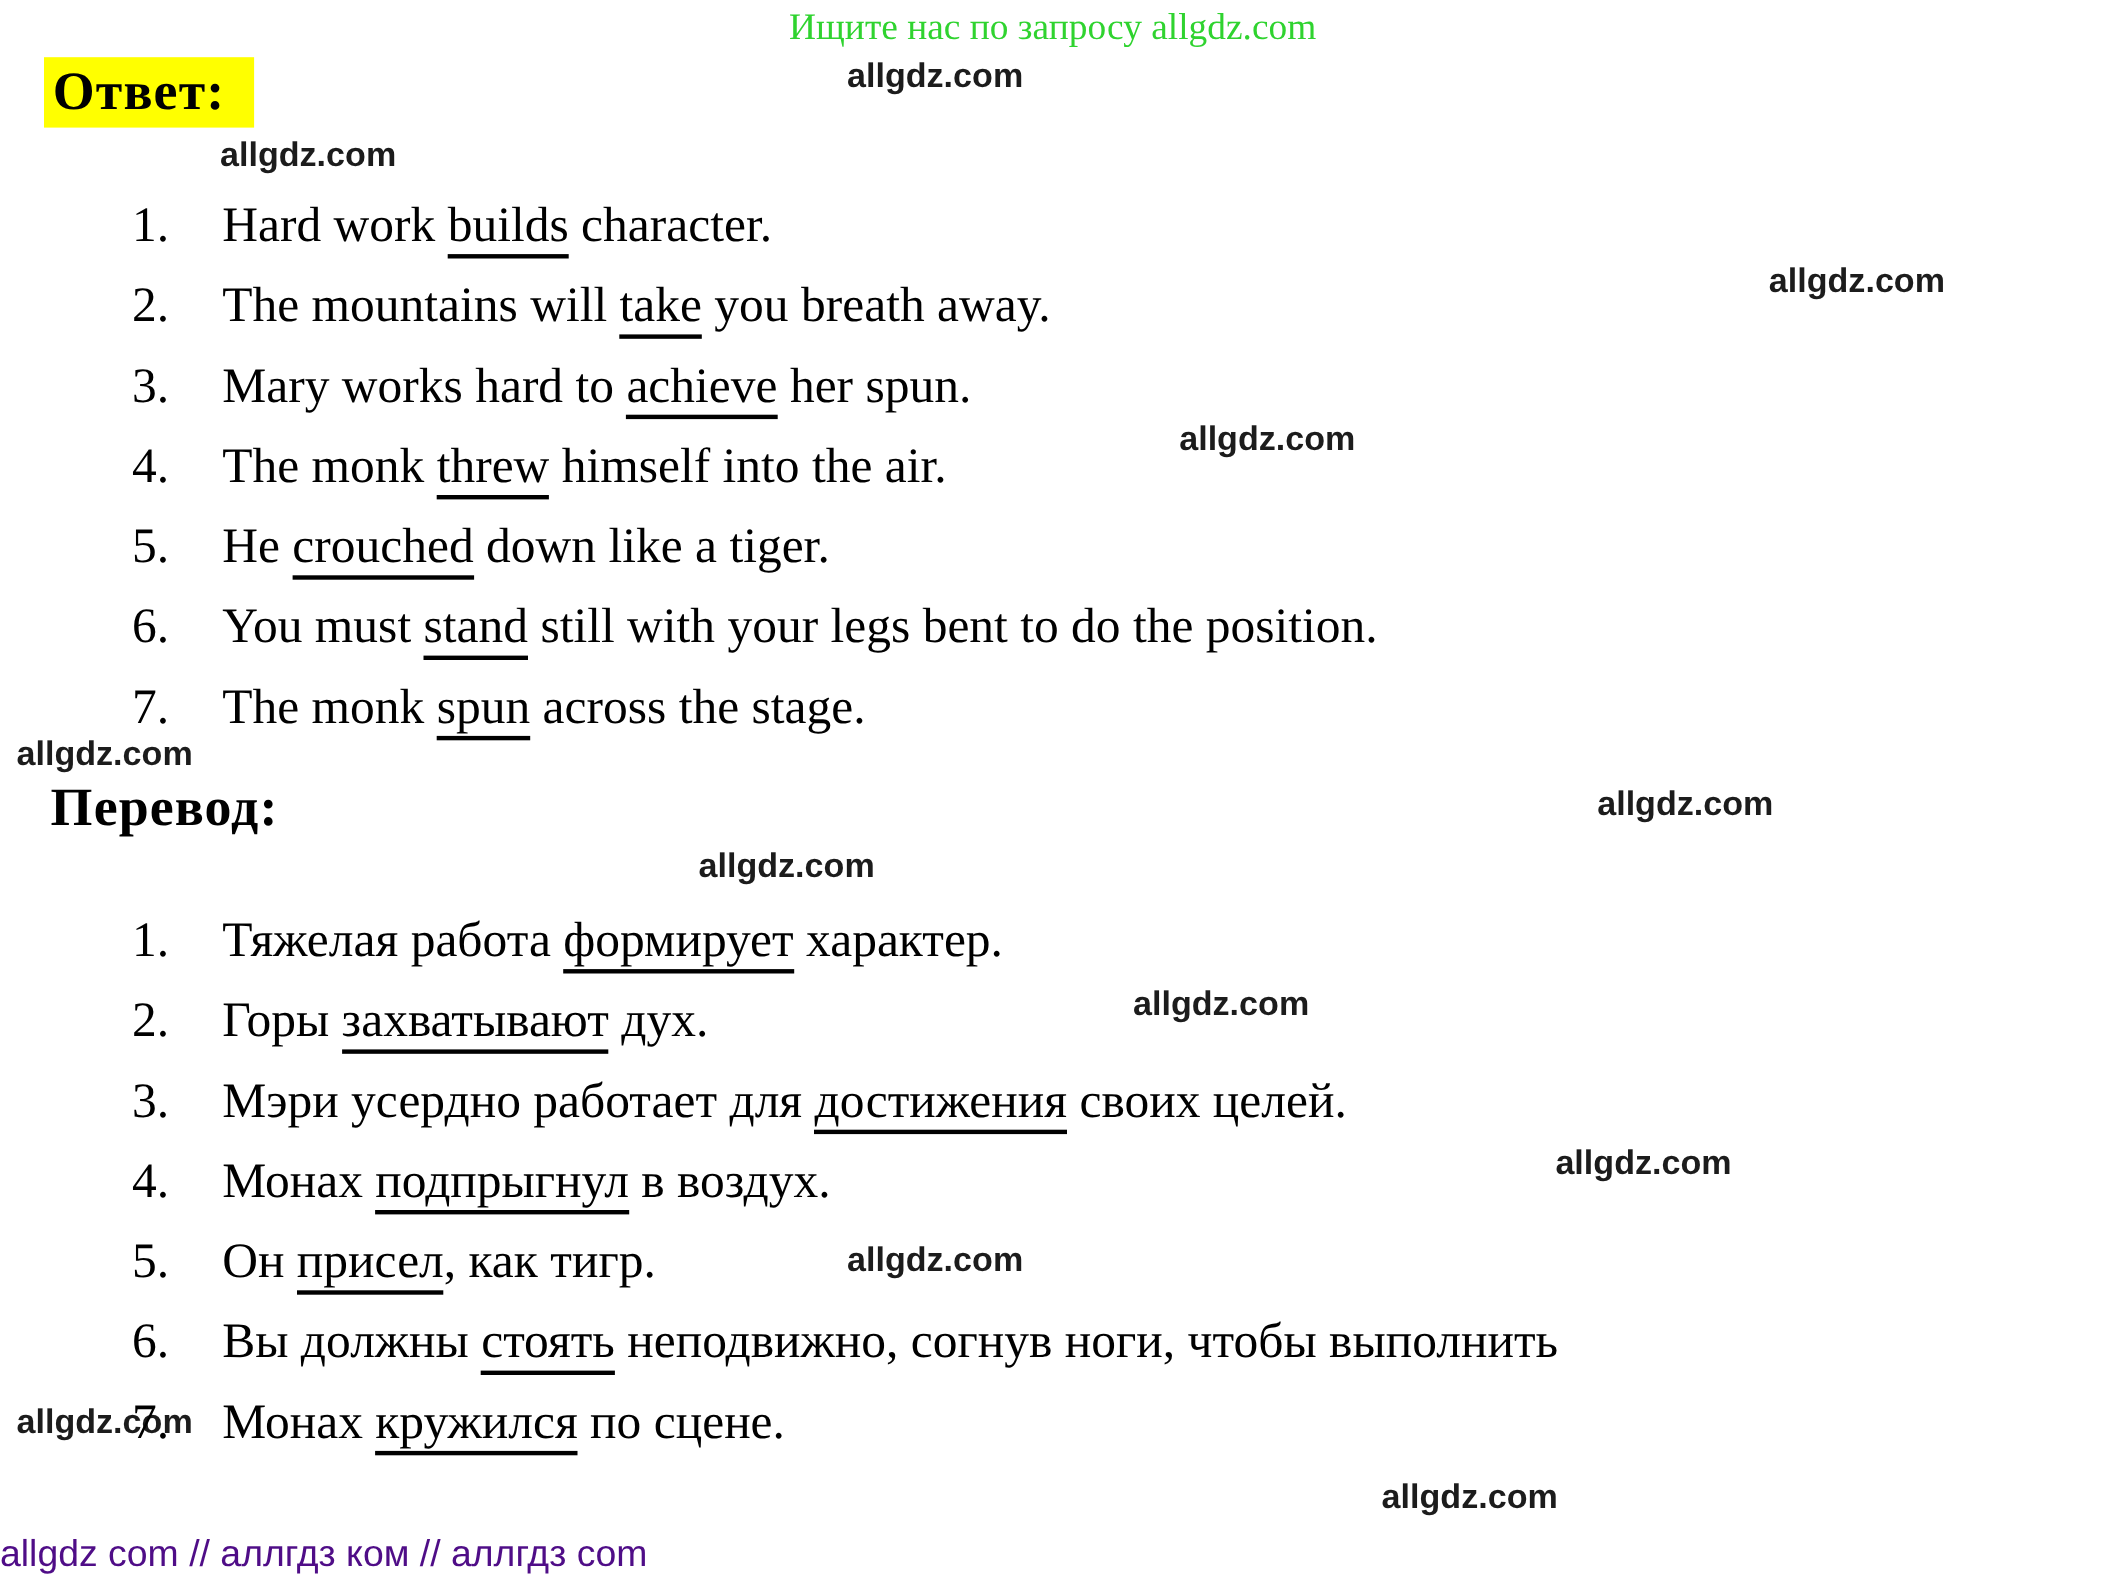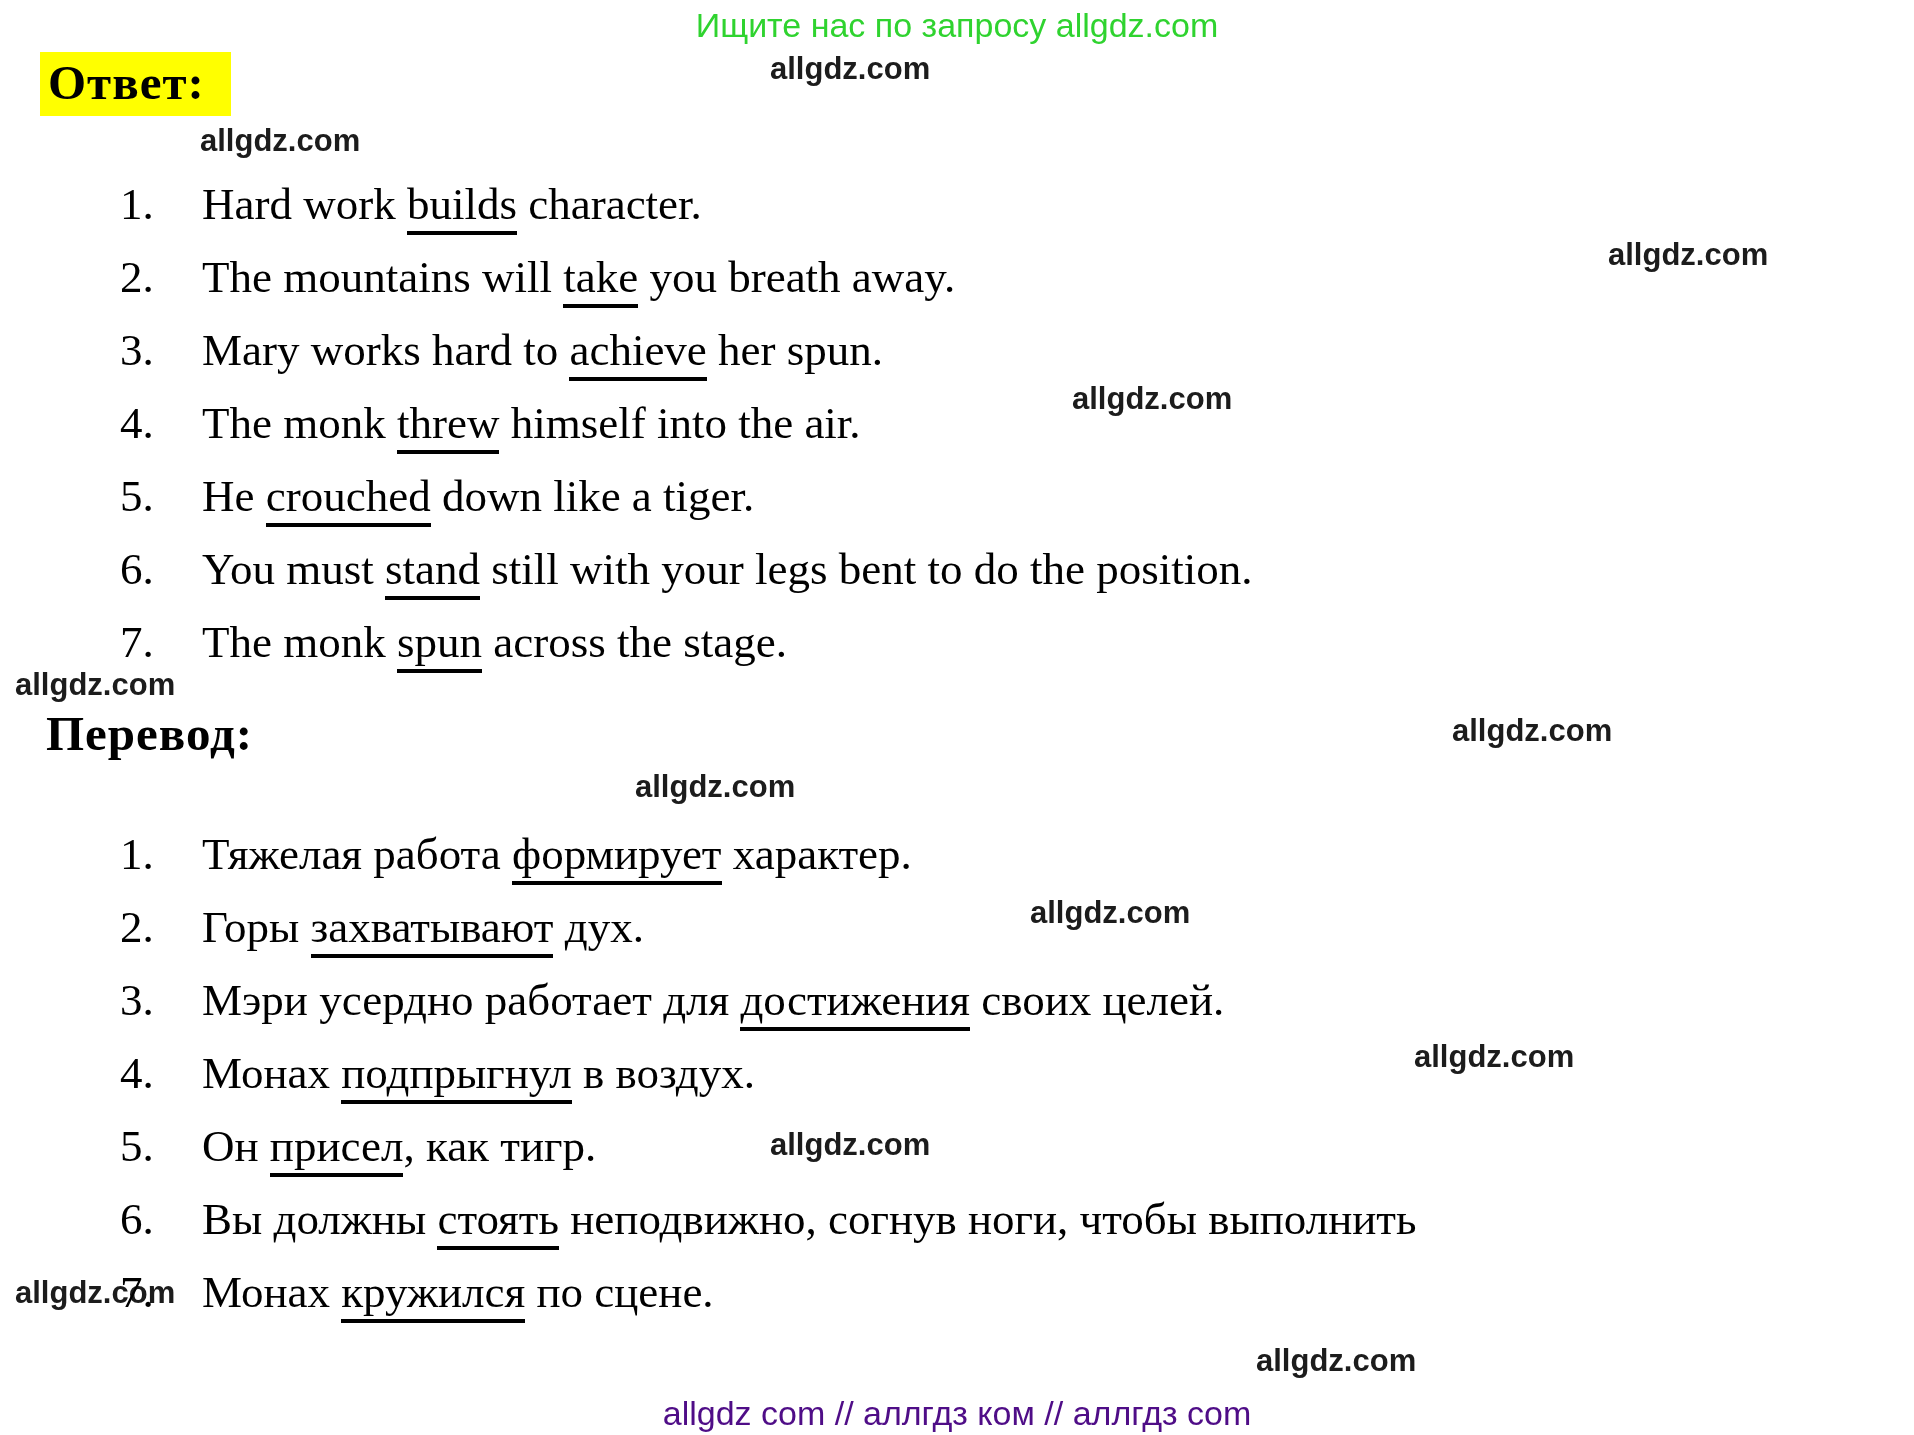--- a/index.html
+++ b/index.html
@@ -16,21 +16,21 @@
     width: 1914px; height: 1435px;
     background: #ffffff;
     position: relative;
     overflow: hidden;
     font-family: "Liberation Serif", "DejaVu Serif", serif;
     color: var(--text-ink);
   }
   .promo {
     position: absolute; top: 6px; left: 0; width: 100%;
     text-align: center;
-    font-family: Liberation Sans, sans-serif;
+    font-family: Liberation Serif, serif;
     font-size: 34px; line-height: 38px;
     color: var(--promo-green);
   }
   .wm {
     position: absolute;
     font-family: "Liberation Sans", "DejaVu Sans", sans-serif;
     font-size: 31px; line-height: 34px;
     color: var(--watermark-ink);
     white-space: nowrap;
     font-weight: bold;
@@ -80,21 +80,20 @@
     display: inline-block;
     vertical-align: top;
     max-width: 1670px;
   }
   .u {
     border-bottom: 4px solid var(--text-ink);
     padding-bottom: 2px;
   }
   .footer {
     position: absolute; top: 1394px; left: 0; width: 100%;
-    text-align: center;
     font-family: "Liberation Sans", "DejaVu Sans", sans-serif;
     font-size: 34px; line-height: 38px;
     color: var(--footer-purple);
   }
 </style>
 </head>
 <body>
 
 <div class="promo">Ищите нас по запросу allgdz.com</div>
 

